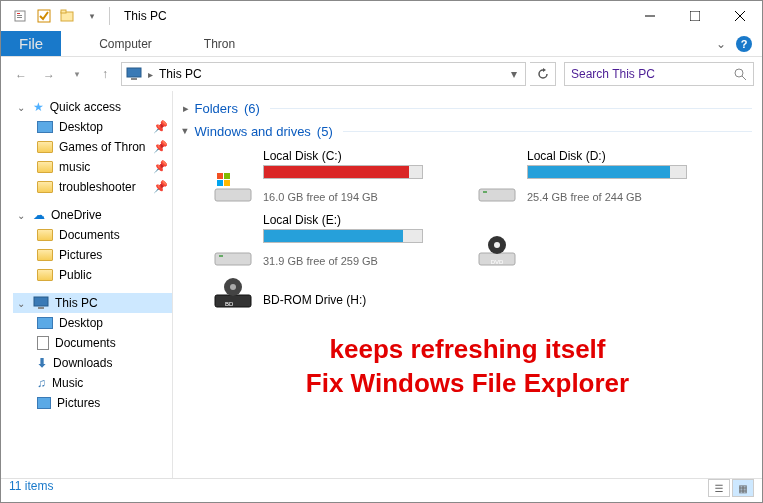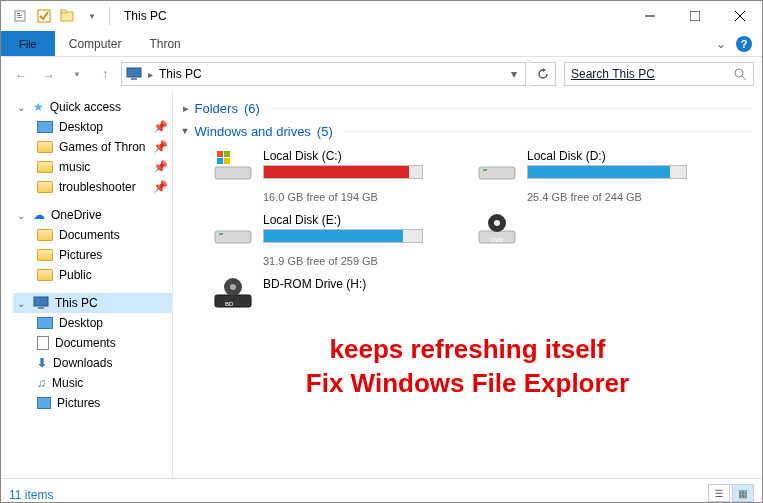--- a/index.html
+++ b/index.html
@@ -8,35 +8,35 @@
 
 .titlebar { height: 30px; display: flex; align-items: center; background: #fff; }
 .qa-toolbar { display: flex; align-items: center; gap: 2px; padding-left: 8px; }
 .qa-btn { width: 22px; height: 22px; display: flex; align-items: center; justify-content: center; }
 .title-text { margin-left: 8px; font-size: 12px; color: #000; }
 .window-controls { margin-left: auto; display: flex; }
 .win-ctrl { width: 45px; height: 30px; display: flex; align-items: center; justify-content: center; }
 
 
 .ribbon { height: 26px; display: flex; align-items: stretch; border-bottom: 1px solid #e1e1e1; }
-.ribbon-file { background: #1979ca; color: #0f172a; padding: 0 18px; display: flex; align-items: center; font-size: 11px; }
-.ribbon-tab { padding: 0 14px; display: flex; align-items: center; color: #444; font-size: 12px; }
+.ribbon-file { background: #1979ca; color: #e5e5e5; padding: 0 18px; display: flex; align-items: center; font-size: 15px; }
+.ribbon-tab { padding: 0 14px; display: flex; align-items: center; color: #444; font-size: 12px; margin-left: 24px; }
 .ribbon-right { margin-left: auto; display: flex; align-items: center; gap: 10px; padding-right: 10px; }
 .help-icon { width: 16px; height: 16px; border-radius: 50%; background: #1979ca; color: #fff; display: flex; align-items: center; justify-content: center; font-size: 11px; font-weight: bold; }
 
 
 .navbar { height: 34px; display: flex; align-items: center; padding: 4px 8px; gap: 4px; }
 .nav-arrow { width: 24px; height: 24px; display: flex; align-items: center; justify-content: center; color: #888; }
 .addr-box { flex: 1; border: 1px solid #ccc; height: 24px; display: flex; align-items: center; padding: 0 4px; gap: 6px; }
 .addr-icon { width: 16px; height: 16px; display:flex;align-items:center;justify-content:center; }
 .addr-text { flex: 1; font-size: 12px; }
 .addr-drop { color: #666; padding: 0 4px; }
 .refresh-box { border: 1px solid #ccc; border-left: none; width: 26px; height: 24px; display: flex; align-items: center; justify-content: center; }
 .search-box { border: 1px solid #ccc; height: 24px; width: 190px; margin-left: 4px; display: flex; align-items: center; padding: 0 6px; color: #888; font-style: italic; font-size: 12px; }
-.search-box span:first-child { flex:1; font-style: normal; color:#0f172a;text-decoration:underline; }
+.search-box span:first-child { flex:1; font-style: normal; color:#4c1d95; }
 .search-mag { color: #888; }
 
 
 .body { flex: 1; display: flex; overflow: hidden; }
 .sidebar { width: 172px; border-right: 1px solid #e5e5e5; overflow-y: auto; padding: 6px 0; }
 .tree-root { padding-left: 12px; }
 .tree-item { display: flex; align-items: center; gap: 6px; padding: 3px 4px; font-size: 12px; color: #000; white-space: nowrap; }
 .tree-item.selected { background: #cde8ff; }
 .tree-sub { padding-left: 20px; }
 .tree-caret { width: 10px; color: #666; font-size: 10px; }
@@ -49,33 +49,33 @@
 .pic-icn { width:14px; height:12px; background:#5aa9e6; border:1px solid #3a7ab6; display:inline-block; }
 .cloud-icn { color:#0a78d4; }
 
 .content { flex: 1; overflow: auto; padding: 6px 10px; position: relative; }
 .group-header { display: flex; align-items: center; gap: 6px; color: #0a5bbf; font-size: 13px; padding: 4px 0; }
 .group-caret { color: #666; font-size: 11px; transform: rotate(0); }
 .group-caret.open { transform: rotate(90deg); }
 .group-line { flex:1; border-top:1px solid #e3edf7; margin-left:4px; }
 
 .drives { display: flex; flex-wrap: wrap; gap: 10px 24px; padding: 6px 0 6px 30px; }
-.drive { display: flex; align-items: flex-start; gap: 10px; width: 240px; }
+.drive { display: flex; align-items: flex-end; gap: 10px; width: 240px; }
 .drive-icon { width: 40px; height: 32px; display:flex; align-items:center; justify-content:center; }
 .drive-info { flex:1; }
 .drive-name { font-size: 12px; color:#000; margin-bottom: 2px; }
 .bar { width: 160px; height: 14px; border: 1px solid #bcbcbc; background: #eaeaea; position: relative; }
 .bar-fill { height: 100%; background: #26a0da; }
 .bar-fill.red { background: #da2626; }
 .drive-free { font-size: 11px; color: #666; margin-top: 12px; }
 
 .overlay-text { color: #e20000; font-size: 26px; font-weight: bold; text-align: center; line-height: 1.3; margin-top: 18px; }
 
 
-.statusbar { height: 24px; border-top: 1px solid #e1e1e1; display: flex; align-items: flex-end; padding: 0 8px; font-size: 12px; color: #1979ca; gap: 21px; }
+.statusbar { height: 24px; border-top: 1px solid #e1e1e1; display: flex; align-items: flex-start; padding: 0 8px; font-size: 12px; color: #1979ca; gap: 21px; }
 .view-switch { margin-left: auto; display:flex; gap:2px; }
 .view-btn { width:22px; height:18px; border:1px solid #ccc; display:flex; align-items:center; justify-content:center; font-size:10px; color:#666; }
 
 svg { display:block; }
 </style>
 </head>
 <body>
 
 <div class="titlebar">
   <div class="qa-toolbar">

